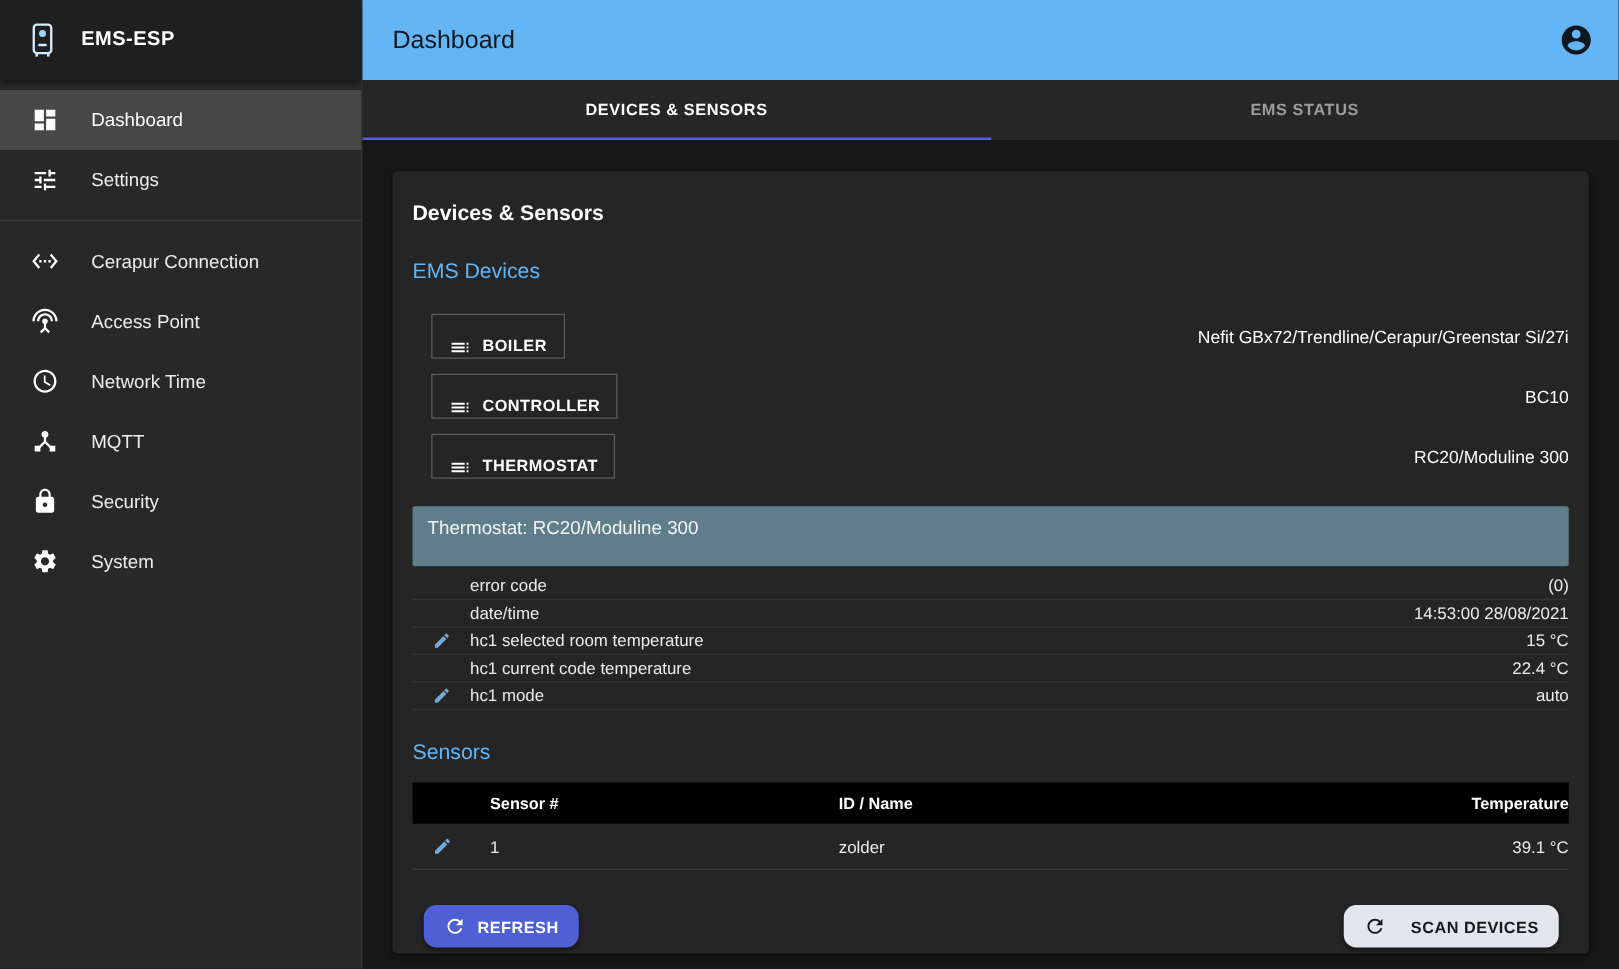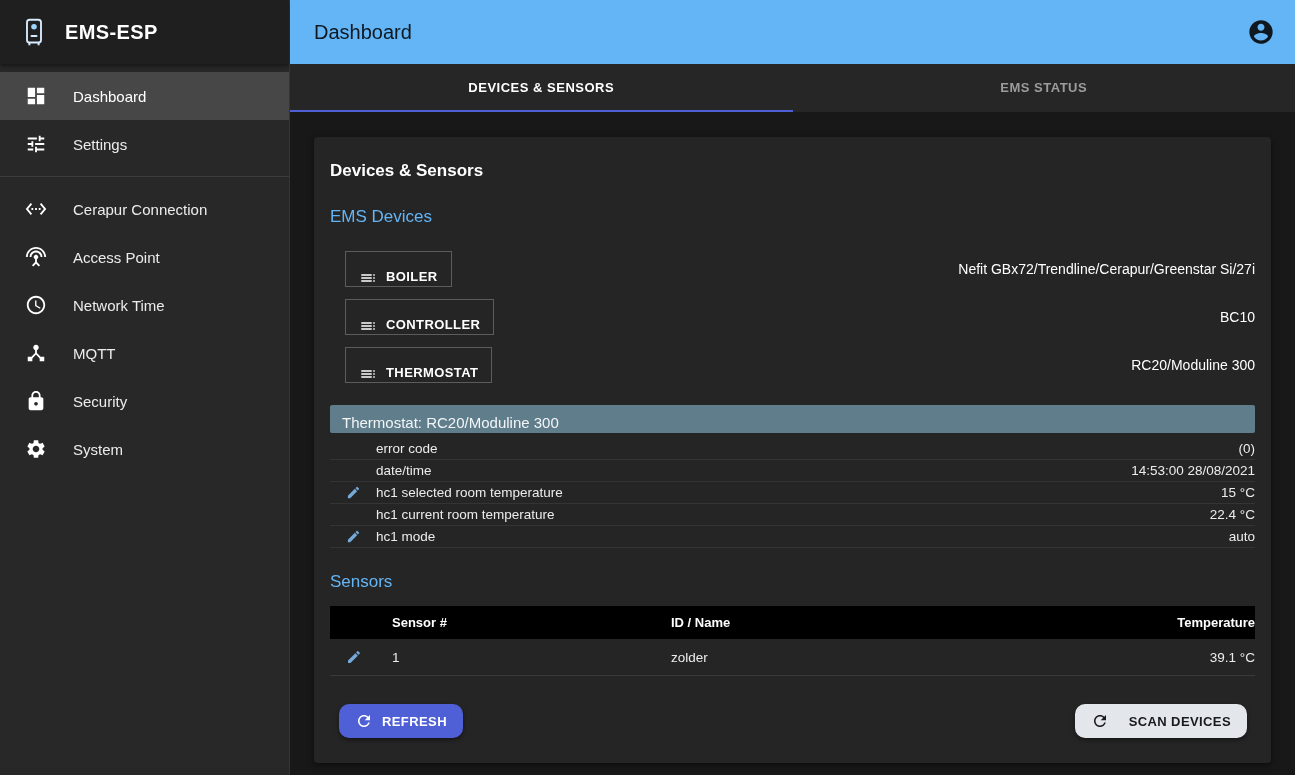--- a/index.html
+++ b/index.html
@@ -10,21 +10,21 @@
     font-family:"Liberation Sans", sans-serif;
     -webkit-font-smoothing:antialiased;
   }
   .app { display:flex; width:1295px; height:775px; }
 
   
   .sidebar { width:290px; flex:0 0 290px; background:#282828; border-right:1px solid #353535; display:flex; flex-direction:column; }
   .sidebar-header { height:64px; flex:0 0 64px; background:#1f1f1f; display:flex; align-items:center; padding-left:16px; gap:13px; box-shadow:0 2px 4px rgba(0,0,0,0.45); }
   .logo { width:36px; height:36px; display:flex; align-items:center; justify-content:center; }
   .logo svg { width:28px; height:28px; }
-  .app-title { color:#ffffff; font-size:20px; font-weight:bold; letter-spacing:0.4px; }
+  .app-title { color:#ffffff; font-size:16px; font-weight:bold; letter-spacing:0.4px; }
   .sidebar-nav { padding-top:8px; }
   .nav-item { height:48px; display:flex; align-items:center; padding-left:25px; gap:26px; color:#ececec; font-size:15px; cursor:pointer; }
   .nav-item.active { background:#474747; color:#ffffff; }
   .nav-icon { width:22px; height:22px; color:#ffffff; display:inline-flex; }
   .nav-icon svg { width:22px; height:22px; fill:currentColor; }
   .nav-divider { height:1px; background:#3d3d3d; margin:8px 0; }
 
   
   .main { flex:1; display:flex; flex-direction:column; min-width:0; }
   .topbar { height:64px; flex:0 0 64px; background:#64b5f6; display:flex; align-items:center; justify-content:space-between; padding:0 20px 0 24px; }
@@ -43,21 +43,21 @@
   .section-heading { margin:26px 0 24px; font-size:17px; font-weight:500; color:#64b5f6; }
   .section-heading.sensors { margin:24px 0 14px; }
 
   
   .device-row { display:flex; align-items:center; justify-content:space-between; margin:0 0 12px; padding-left:15px; }
   .device-btn { display:inline-flex; align-items:flex-start; gap:9px; height:31px; padding:17px 13px; background:transparent; border:1px solid #5c5c5c; border-radius:0; color:#ffffff; font-size:13px; font-weight:bold; letter-spacing:0.4px; cursor:pointer; font-family:inherit; }
   .device-btn svg { width:18px; height:18px; fill:currentColor; }
   .device-model { color:#ffffff; font-size:14px; }
 
   
-  .detail-header { background:#607d8b; height:28px; line-height:36px; padding-left:12px; color:#f2f5f7; font-size:15px; border-radius:2px; margin:22px 0 5px; }
+  .detail-header { background:#607d8b; height:48px; line-height:36px; padding-left:12px; color:#f2f5f7; font-size:15px; border-radius:2px; margin:22px 0 5px; }
   .detail-row { display:grid; grid-template-columns:46px 1fr auto; align-items:center; height:22px; border-bottom:1px solid rgba(255,255,255,0.07); font-size:13.5px; color:#ececec; }
   .row-edit { padding-left:16px; display:inline-flex; color:#74a9d8; cursor:pointer; }
   .row-edit svg { width:15px; height:15px; fill:currentColor; }
   .row-name { text-align:left; }
   .row-value { text-align:right; }
 
   
   .sensor-head, .sensor-row { display:grid; grid-template-columns:62px 279px 1fr 170px; align-items:center; }
   .sensor-head { background:#000000; height:33px; color:#ffffff; font-weight:bold; font-size:13px; }
   .sensor-row { height:37px; font-size:13.5px; color:#ececec; border-bottom:1px solid #3a3a3a; }
@@ -234,21 +234,21 @@
             <span class="row-edit">
               <svg viewBox="0 0 24 24">
                   <path d="M3 17.25V21h3.75L17.81 9.94l-3.75-3.75L3 17.25zM20.71 7.04c.39-.39.39-1.02 0-1.41l-2.34-2.34c-.39-.39-1.02-.39-1.41 0l-1.83 1.83 3.75 3.75 1.41-1.83z"></path>
                 </svg>
             </span>
             <span class="row-name">hc1 selected room temperature</span>
             <span class="row-value">15 °C</span>
           </div>
           <div class="detail-row">
             <span class="row-edit"></span>
-            <span class="row-name">hc1 current room temperature</span>
+            <span class="row-name">hc1 current code temperature</span>
             <span class="row-value">22.4 °C</span>
           </div>
           <div class="detail-row">
             <span class="row-edit">
               <svg viewBox="0 0 24 24">
                   <path d="M3 17.25V21h3.75L17.81 9.94l-3.75-3.75L3 17.25zM20.71 7.04c.39-.39.39-1.02 0-1.41l-2.34-2.34c-.39-.39-1.02-.39-1.41 0l-1.83 1.83 3.75 3.75 1.41-1.83z"></path>
                 </svg>
             </span>
             <span class="row-name">hc1 mode</span>
             <span class="row-value">auto</span>

